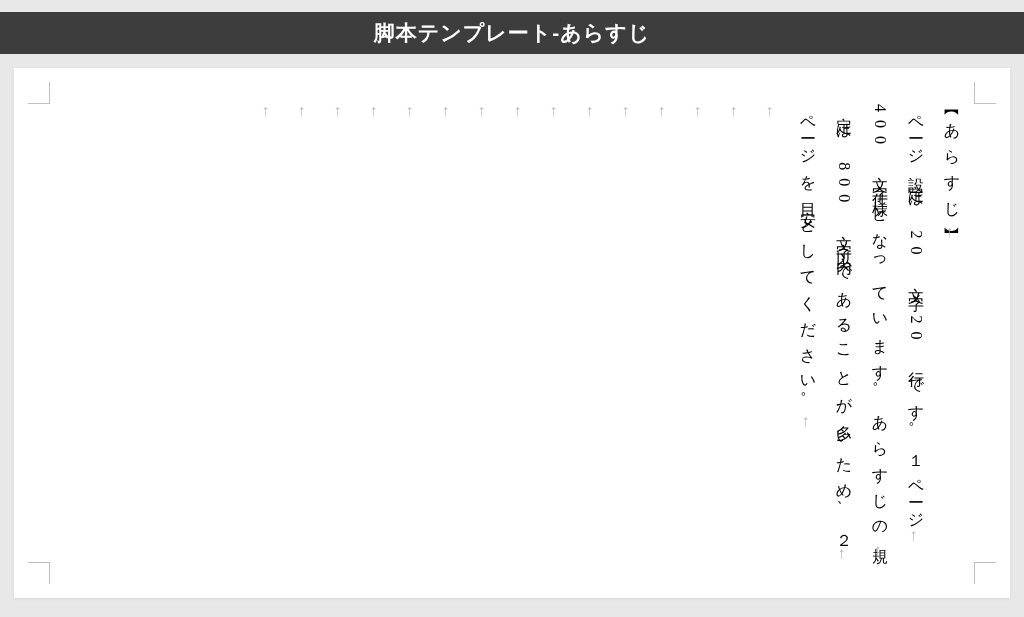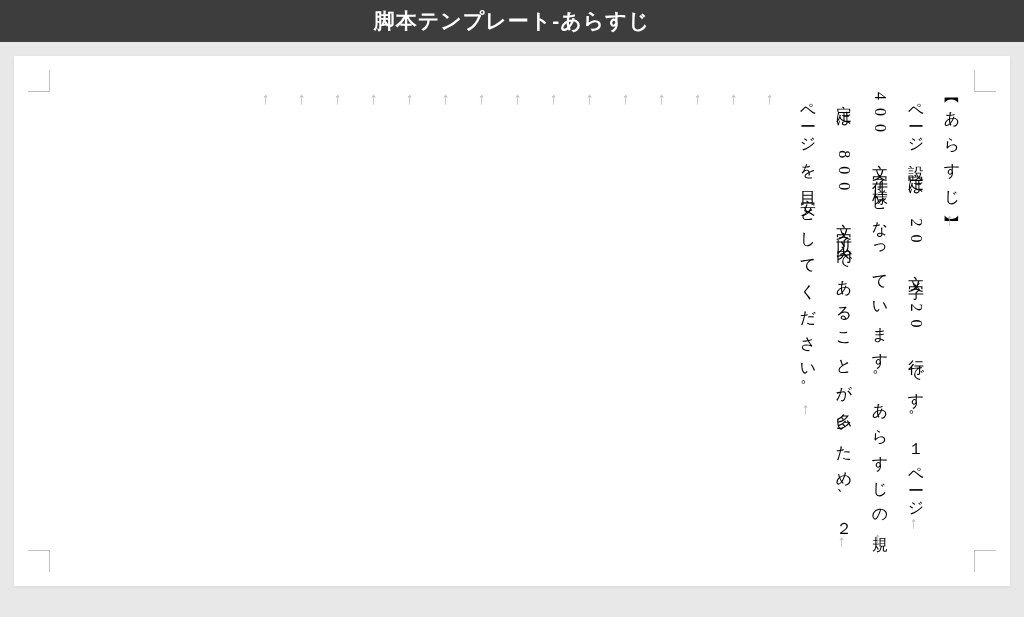--- a/index.html
+++ b/index.html
@@ -19,20 +19,21 @@
     height: 42px;
     background: #3d3d3d;
     color: #ffffff;
     display: flex;
     align-items: center;
     justify-content: center;
     font-size: 21px;
     font-weight: bold;
     letter-spacing: 1px;
     font-family: "Hiragino Sans", "Meiryo", sans-serif;
+    margin-top: 12px;
   }
   .canvas-area {
     padding: 14px;
     height: calc(100% - 42px);
     display: flex;
     justify-content: center;
     align-items: flex-start;
   }
   .page {
     background: #ffffff;

